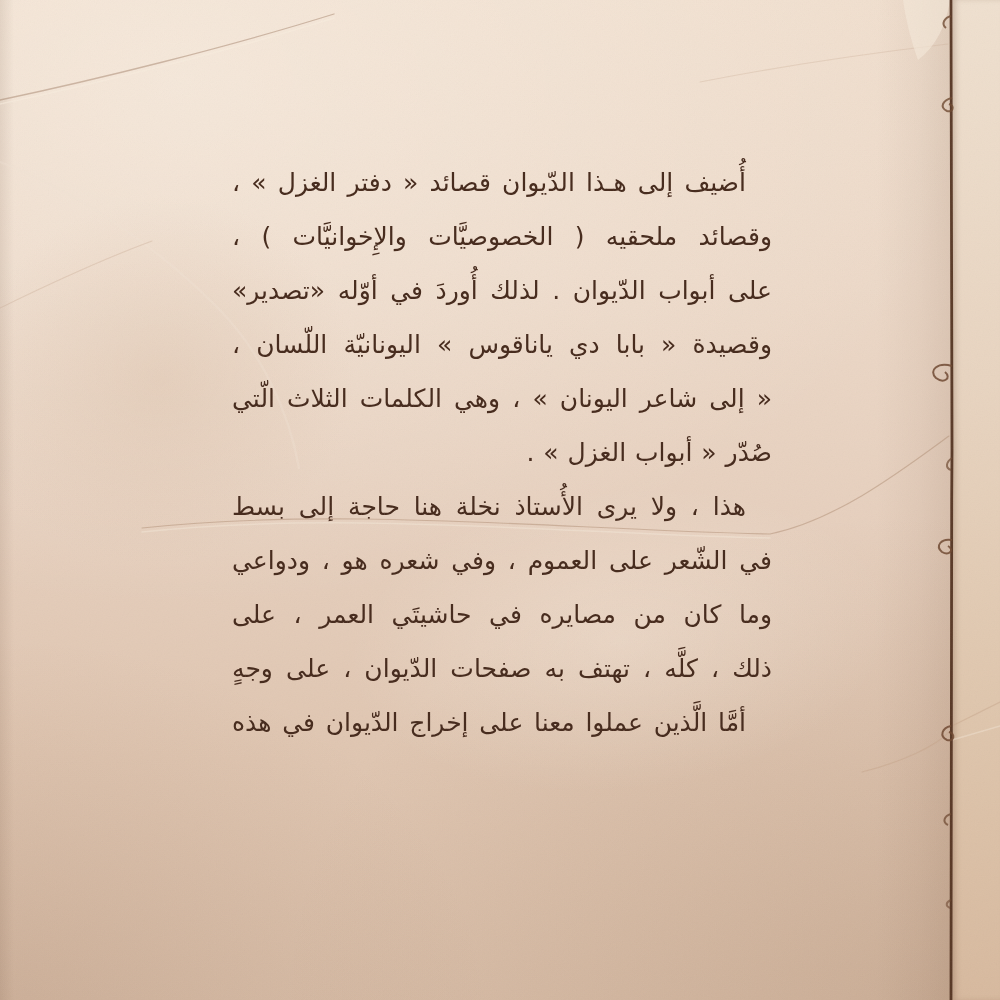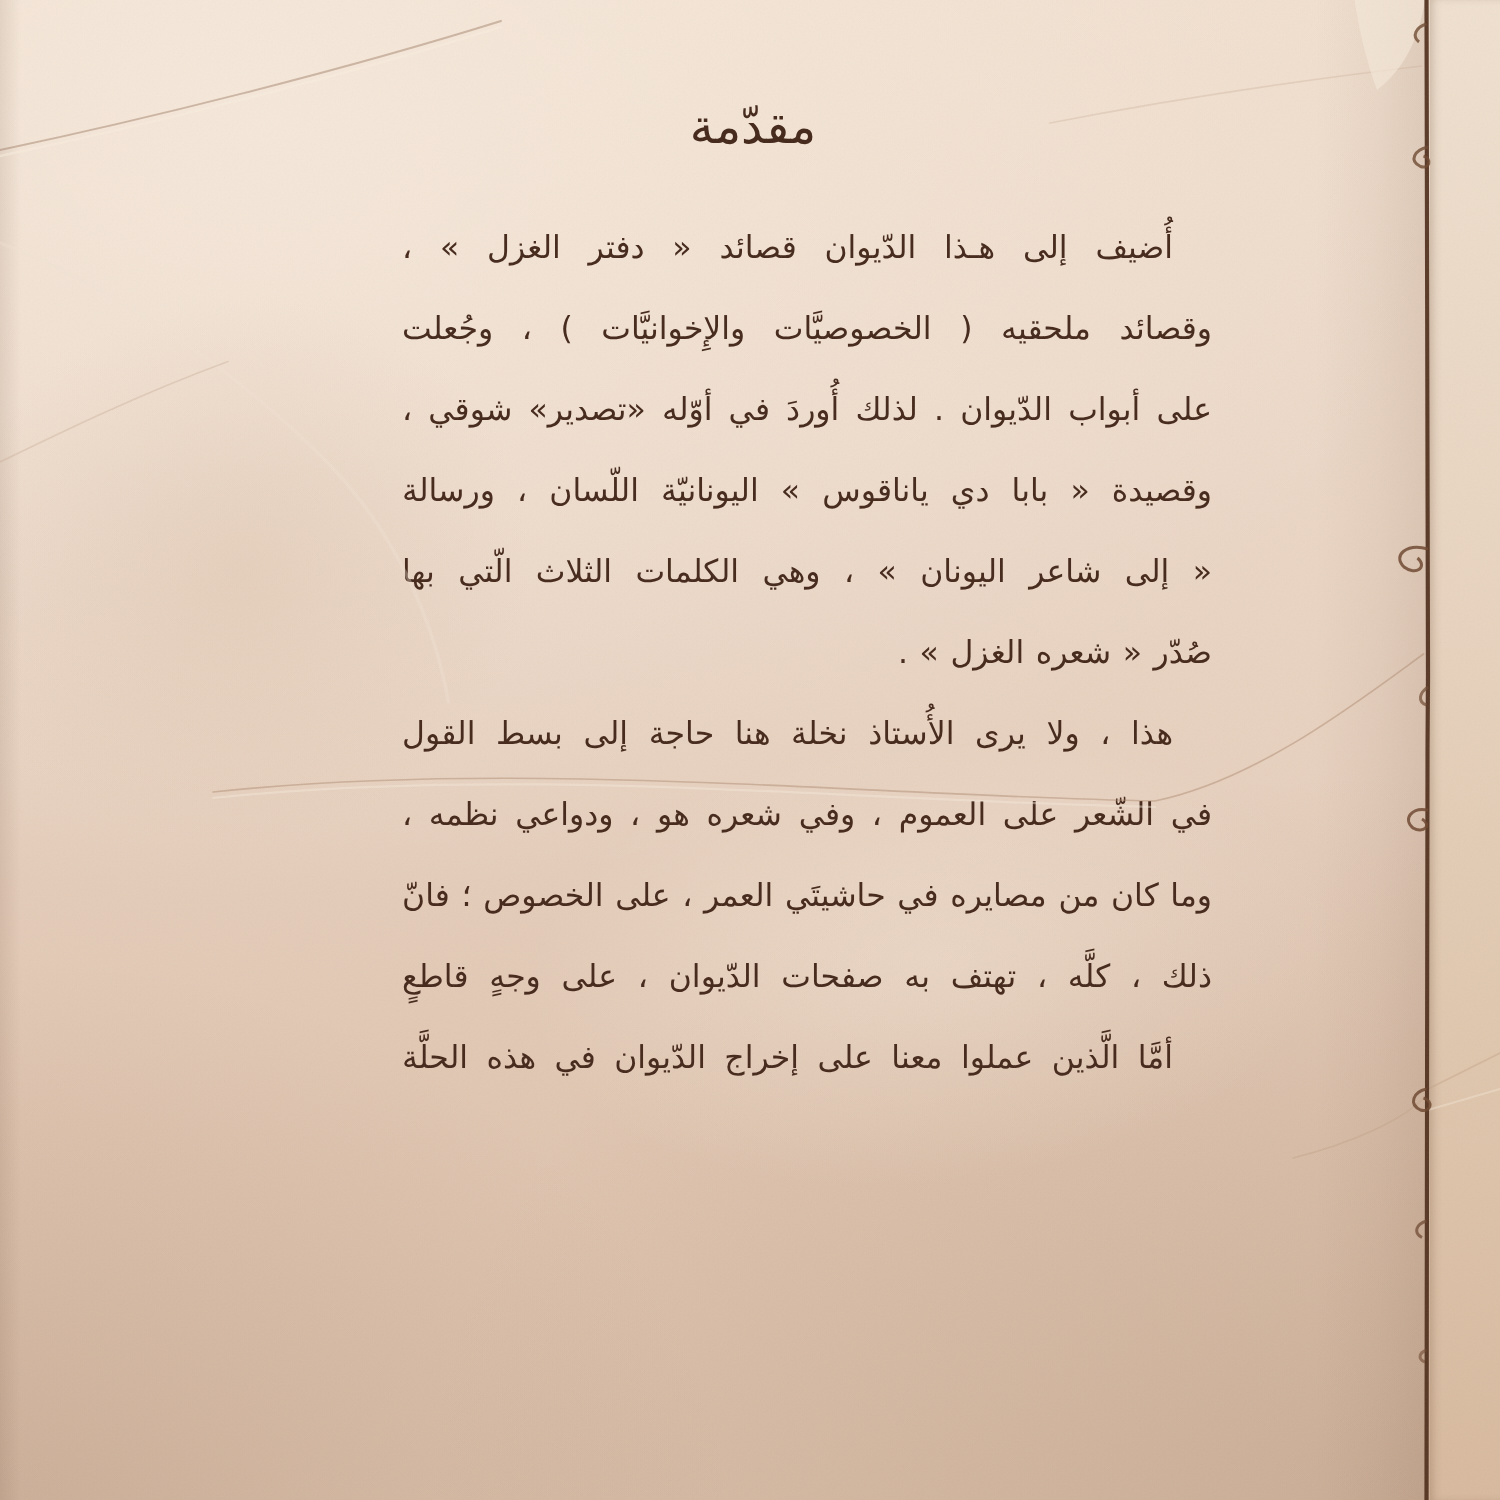--- a/index.html
+++ b/index.html
@@ -45,24 +45,23 @@
   }
   
   .title {
     position:absolute; top:58px; left:232px; width:540px; height:52px;
     text-align:center; direction:rtl;
     font-size:32px; line-height:52px; color:#44281a;
     letter-spacing:0.5px;
   }
   
   .body-col {
-    position:absolute; top:138px; left:232px; width:540px;
+    position:absolute; top:156px; left:232px; width:540px;
     direction:rtl; color:#45291b;
-    font-size:21px;
-    margin-left:36px;
+    font-size:25px;
   }
   .line {
     height:54px; line-height:54px;
     text-align:right; white-space:nowrap; overflow:visible;
     word-spacing:1px;
   }
   .line.justify {
     white-space:normal;
     text-align:justify; text-align-last:justify;
     overflow:hidden;
@@ -75,29 +74,28 @@
 
 <div class="stage">
 
   <div class="paper"></div>
   <div class="fold-tone-a"></div>
   <div class="fold-tone-b"></div>
   <div class="gutter-shade"></div>
   <div class="adjacent-page"></div>
   <div class="left-edge-shade"></div>
 
-  <div class="title">مقدّمة</div>
 
   <div class="body-col">
     <div class="line justify indent">أُضيف إلى هـذا الدّيوان قصائد « دفتر الغزل » ،</div>
     <div class="line justify">وقصائد ملحقيه ( الخصوصيَّات والإِخوانيَّات ) ، وجُعلت</div>
     <div class="line justify">على أبواب الدّيوان . لذلك أُوردَ في أوّله «تصدير» شوقي ،</div>
     <div class="line justify">وقصيدة « بابا دي ياناقوس » اليونانيّة اللّسان ، ورسالة</div>
     <div class="line justify">« إلى شاعر اليونان » ، وهي الكلمات الثلاث الّتي بها</div>
-    <div class="line">صُدّر « شعره الغزل » .</div>
+    <div class="line">صُدّر « أبواب الغزل » .</div>
     <div class="line justify indent">هذا ، ولا يرى الأُستاذ نخلة هنا حاجة إلى بسط القول</div>
     <div class="line justify">في الشّعر على العموم ، وفي شعره هو ، ودواعي نظمه ،</div>
     <div class="line justify">وما كان من مصايره في حاشيتَي العمر ، على الخصوص ؛ فانّ</div>
     <div class="line justify">ذلك ، كلَّه ، تهتف به صفحات الدّيوان ، على وجهٍ قاطعٍ</div>
     <div class="line justify indent">أمَّا الَّذين عملوا معنا على إخراج الدّيوان في هذه الحلَّة</div>
   </div>
 
   <svg class="overlay" width="1000" height="1000" viewBox="0 0 1000 1000">
     <defs>
       <filter id="grain" x="0" y="0" width="100%" height="100%">

